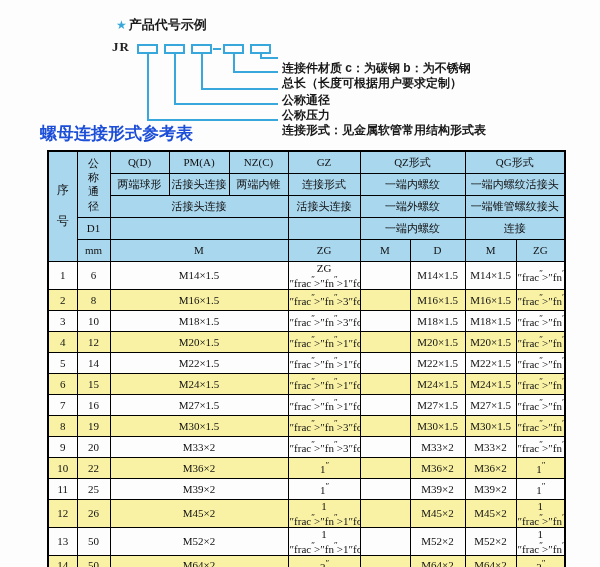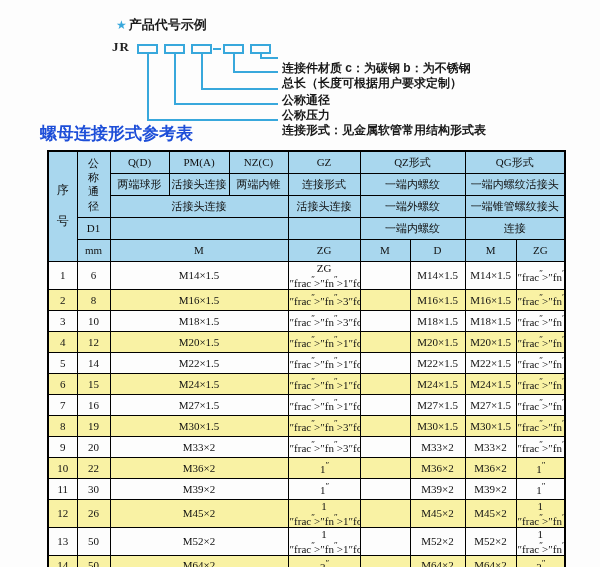--- a/index.html
+++ b/index.html
@@ -257,21 +257,21 @@
         <td>22</td>
         <td colspan="3">M36×2</td>
         <td>1<span class="inch">″</span></td>
         <td></td>
         <td>M36×2</td>
         <td>M36×2</td>
         <td>1<span class="inch">″</span></td>
       </tr>
       <tr class="drow">
         <td>11</td>
-        <td>30</td>
+        <td>25</td>
         <td colspan="3">M39×2</td>
         <td>1<span class="inch">″</span></td>
         <td></td>
         <td>M39×2</td>
         <td>M39×2</td>
         <td>1<span class="inch">″</span></td>
       </tr>
       <tr class="drow" style="background: var(--alt-bg);">
         <td>12</td>
         <td>26</td>

